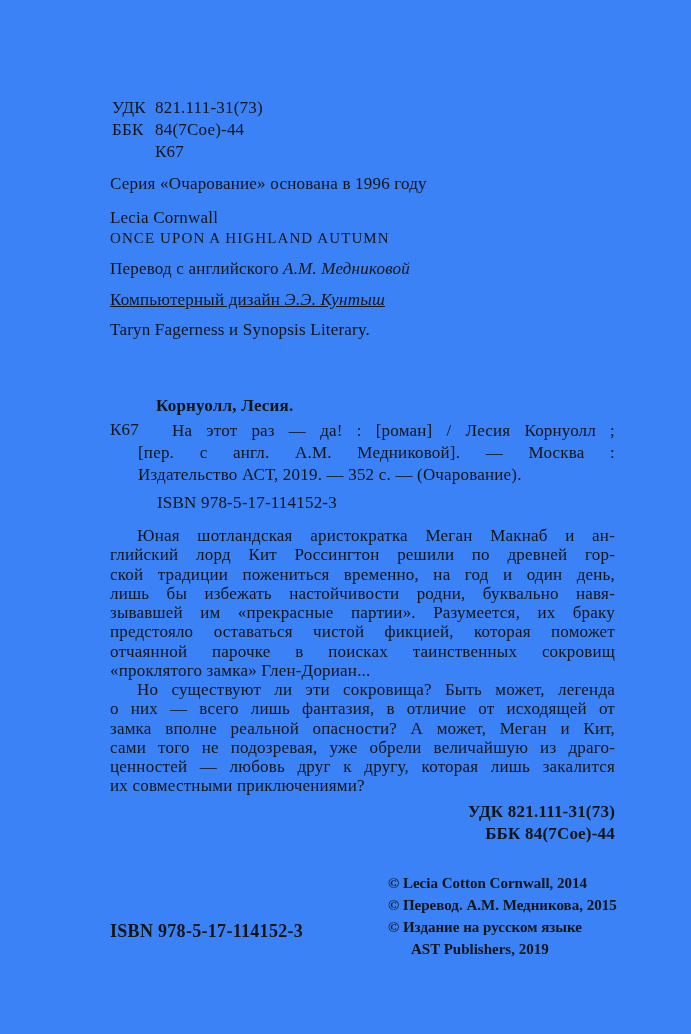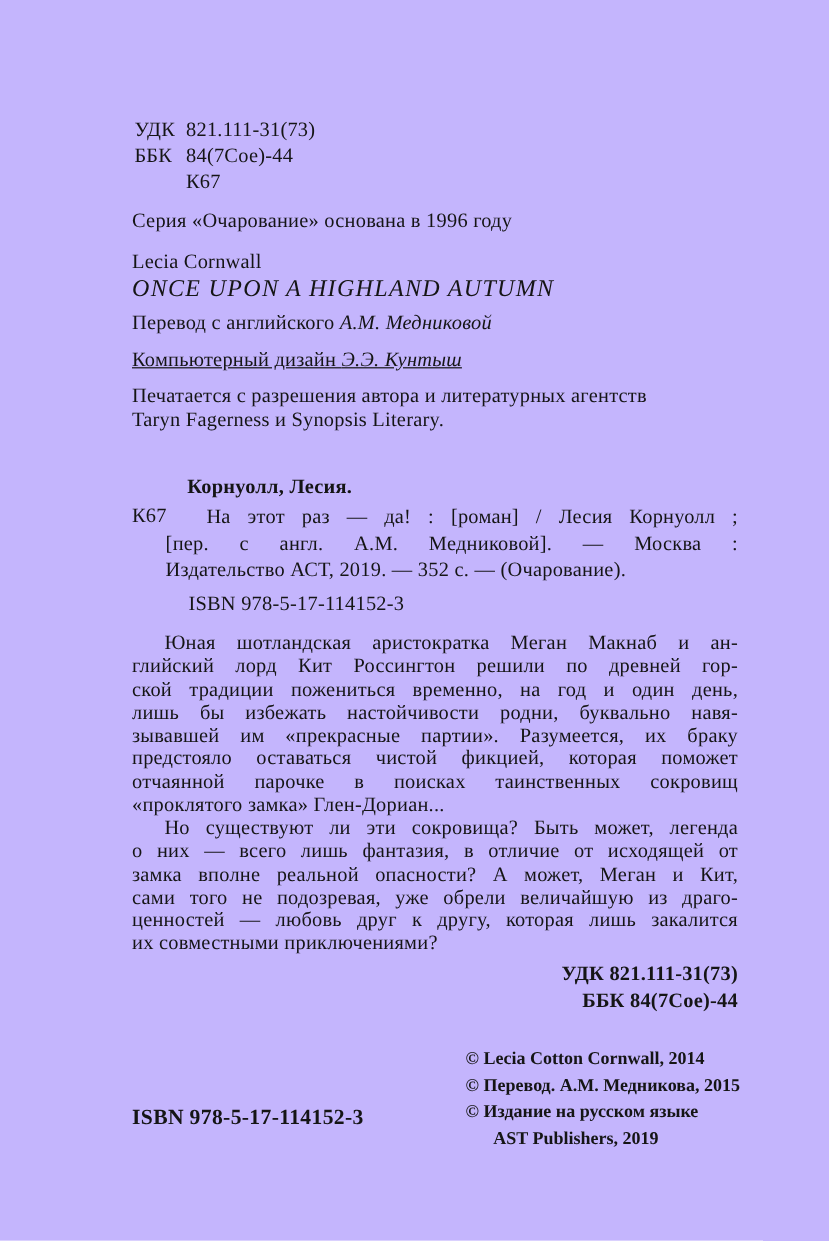--- a/index.html
+++ b/index.html
@@ -2,39 +2,39 @@
 <html><head>
 <meta charset="utf-8">
 <style>
   * { margin: 0; padding: 0; box-sizing: border-box; }
   html, body { background: #ffffff; }
   .page {
     position: relative;
     width: 691px;
     height: 1034px;
     margin: 0 auto;
-    background: #c4b5fd;
+    background: #3b82f6;
     color: #151515;
     font-family: "Liberation Serif", "DejaVu Serif", serif;
     font-size: 17px;
     letter-spacing: 0.2px;
     overflow: hidden;
   }
   .abs { position: absolute; }
 
   
   .codes { left: 112px; top: 97px; }
   .codes-line { line-height: 22px; white-space: nowrap; }
   .codes-label { display: inline-block; width: 43px; }
 
   
   .centered { left: 110px; width: 490px; text-align: left; white-space: nowrap; }
   .series { top: 174px; }
   .orig-author { top: 208px; }
-  .orig-title { top: 230px; font-size: 20px; letter-spacing: 1.1px; font-style: italic; }
+  .orig-title { top: 230px; font-size: 15px; letter-spacing: 1.1px; }
   .credit-1 { top: 259px; }
   .credit-2 { top: 290px; text-decoration: underline; }
   .credit-name { font-style: italic; }
   .permission { top: 320px; white-space: normal; line-height: 20px; }
 
   
   .catalog-author { left: 156px; top: 396px; font-weight: bold; }
   .catalog-code { left: 110px; top: 420px; }
   .catalog-entry { left: 138px; top: 420px; width: 477px; }
   .catalog-entry .tline { line-height: 22.2px; text-align: justify; text-align-last: justify; }
@@ -74,21 +74,20 @@
 
   <div class="abs centered orig-author">Lecia Cornwall</div>
 
   <div class="abs centered orig-title">ONCE UPON A HIGHLAND AUTUMN</div>
 
   <div class="abs centered credit-1"><span>Перевод с английского </span><span class="credit-name">А.М. Медниковой</span></div>
 
   <div class="abs centered credit-2"><span>Компьютерный дизайн </span><span class="credit-name">Э.Э. Кунтыш</span></div>
 
   <div class="abs centered permission">
-      <div class="tline tline-first">Печатается с разрешения автора и литературных агентств</div>
       <div class="tline tline-last">Taryn Fagerness и Synopsis Literary.</div>
     </div>
 
   <div class="abs catalog-author">Корнуолл, Лесия.</div>
 
   <div class="abs catalog-code">К67</div>
 
   <div class="abs catalog-entry">
       <div class="tline tline-first">На этот раз — да! : [роман] / Лесия Корнуолл ;</div>
       <div class="tline">[пер. с англ. А.М. Медниковой]. — Москва :</div>

